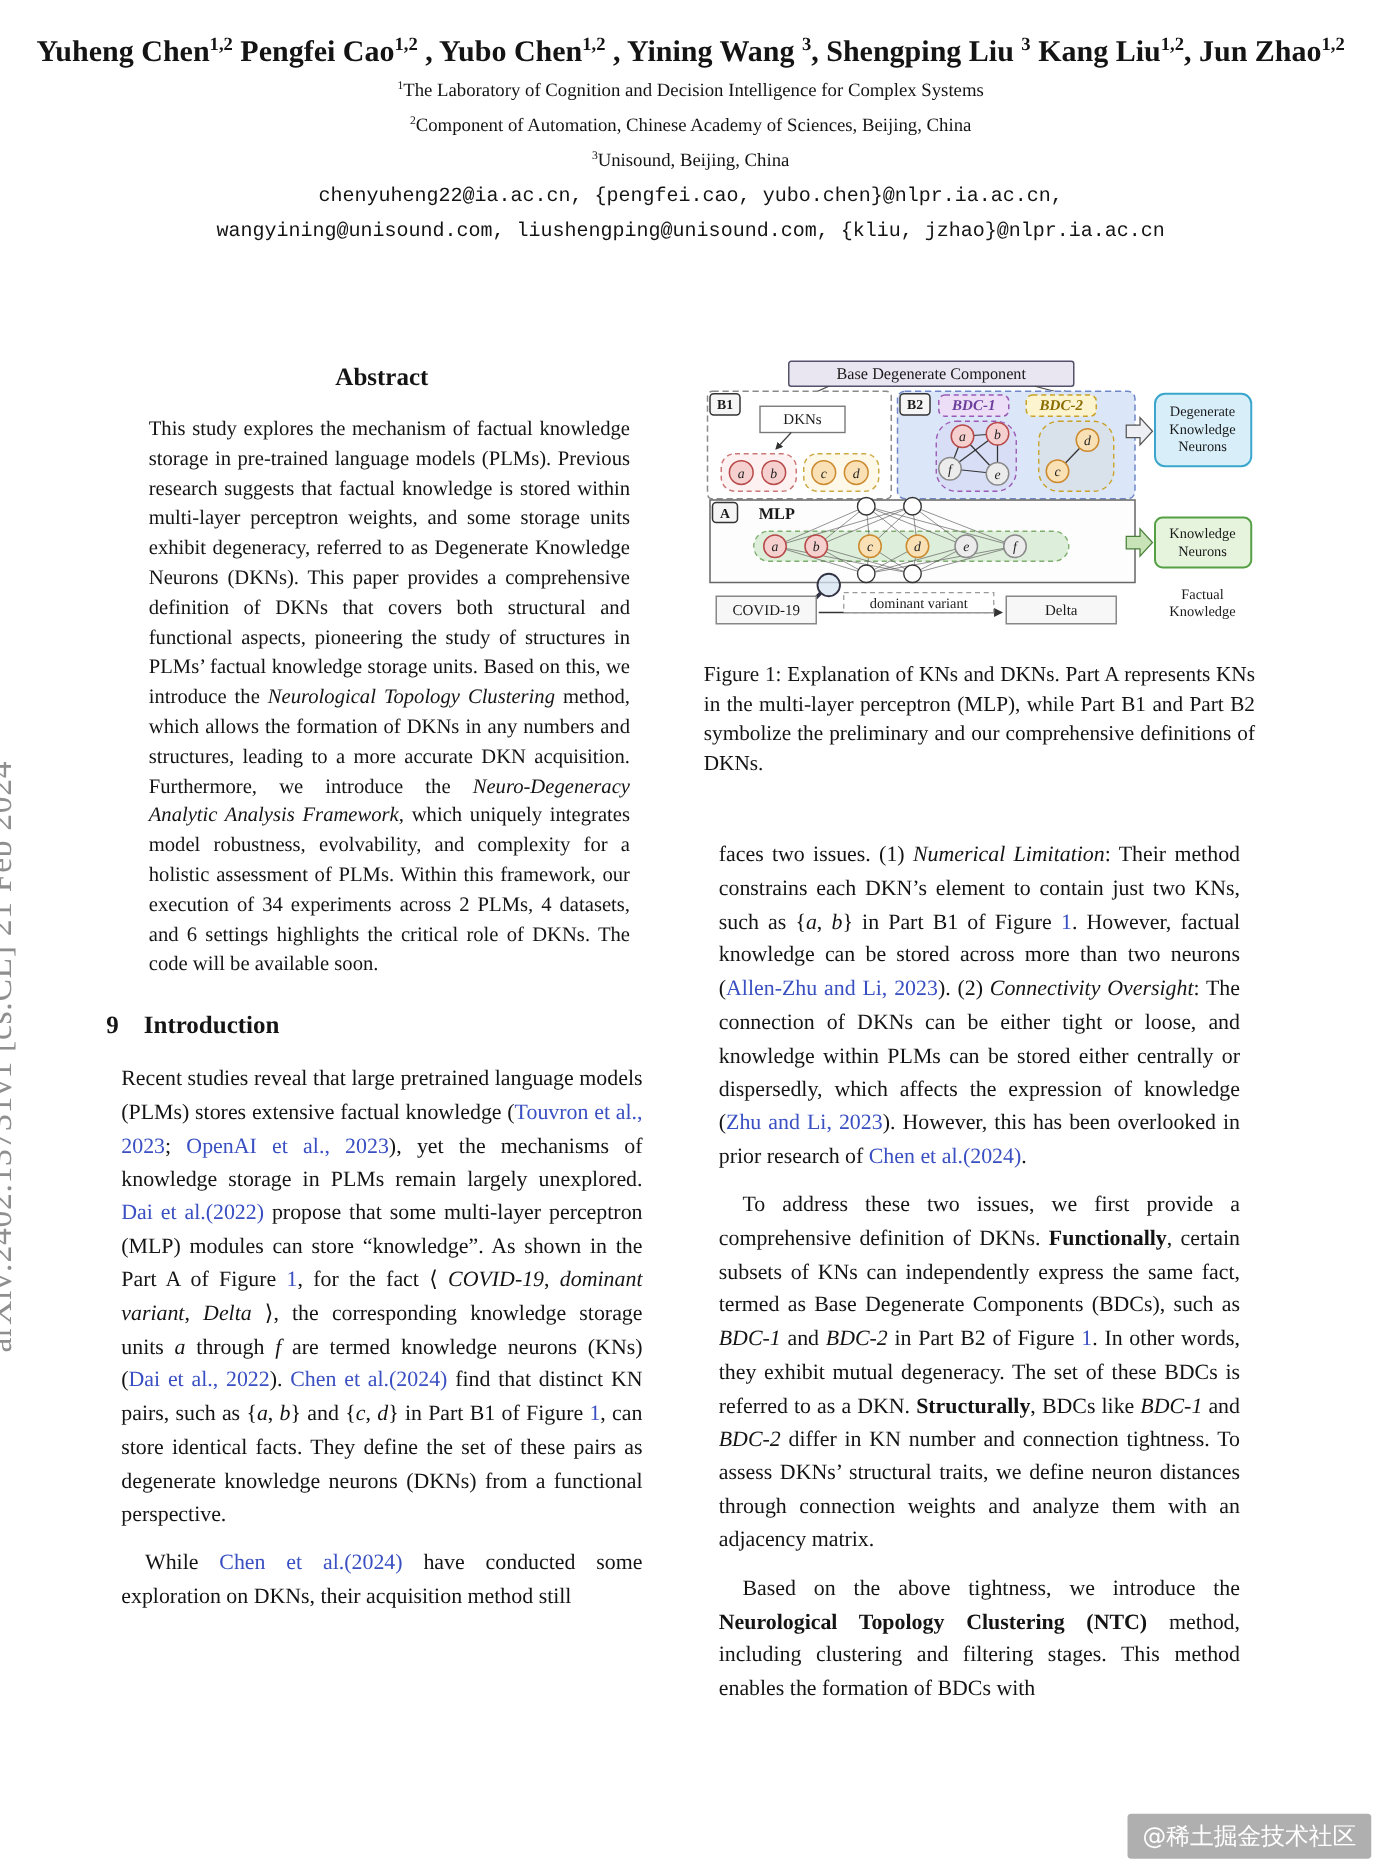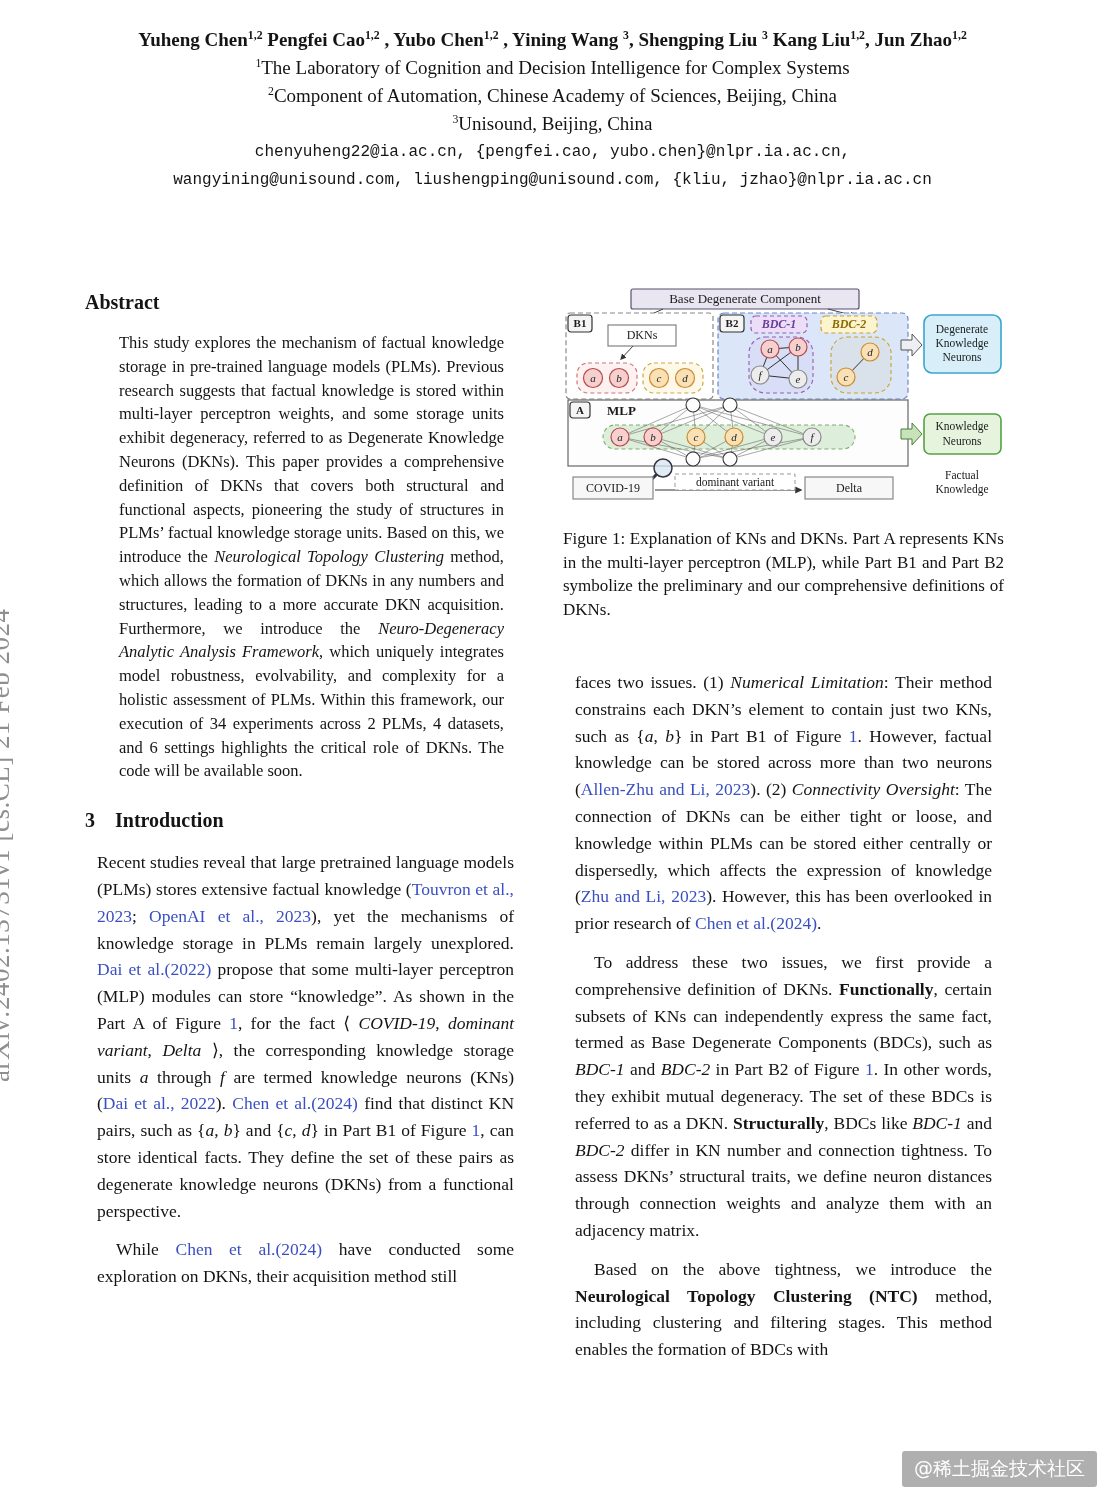--- a/index.html
+++ b/index.html
@@ -11,28 +11,28 @@
   }
   
   .arxiv-strip{
     position:absolute;top:1082px;left:-15px;
     transform:rotate(-90deg);transform-origin:0 0;
     white-space:nowrap;font-size:27px;color:#8f8f8f;letter-spacing:.5px;
   }
   
   header{padding-top:12px;text-align:center}
   .title{font-size:26px;line-height:33px;font-weight:bold;margin:0 80px}
-  .authors{margin-top:17px;font-size:19px}
-  .affil{font-size:19px;line-height:28px}
+  .authors{margin-top:17px;font-size:24px}
+  .affil{font-size:15px;line-height:28px}
   .affil-first{margin-top:3px}
   .email{font-family:"Liberation Mono", monospace;font-size:16px;line-height:28px}
   
   .columns{position:absolute;top:287px;left:85px;display:flex;gap:37px}
   .col{width:441px}
-  .abstract-heading{font-size:20px;font-weight:bold;margin:4px 0 17px}
+  .abstract-heading{font-size:20px;font-weight:bold;text-align:center;margin:4px 0 17px}
   .abstract-body{margin:0 22px 0 34px;font-size:16.5px;line-height:23.8px;text-align:justify}
   .section-heading{font-size:20px;font-weight:bold;margin:26px 0 17px;white-space:pre}
   .body-par{font-size:17.5px;line-height:26.8px;text-align:justify;margin:12px}
   .indent{text-indent:19px}
   .caption{font-size:17px;line-height:23.5px;text-align:justify;margin:16px 0 0}
   .rc-first{margin-top:48px}
   .fig{margin:0;padding:0}
   
   .seg-b{font-weight:bold}
   .seg-i{font-style:italic}
@@ -100,21 +100,21 @@
     <div class="affil"><span class="seg-sup">3</span><span>Unisound, Beijing, China</span></div>
     <div class="email">chenyuheng22@ia.ac.cn, {pengfei.cao, yubo.chen}@nlpr.ia.ac.cn,</div>
     <div class="email">wangyining@unisound.com, liushengping@unisound.com, {kliu, jzhao}@nlpr.ia.ac.cn</div>
   </header>
 
   <div class="columns">
 
     <div class="col">
       <h2 class="abstract-heading">Abstract</h2>
       <p class="abstract-body"><span>This study explores the mechanism of factual knowledge storage in pre-trained language models (PLMs). Previous research suggests that factual knowledge is stored within multi-layer perceptron weights, and some storage units exhibit degeneracy, referred to as Degenerate Knowledge Neurons (DKNs). This paper provides a comprehensive definition of DKNs that covers both structural and functional aspects, pioneering the study of structures in PLMs’ factual knowledge storage units. Based on this, we introduce the </span><span class="seg-i">Neurological Topology Clustering</span><span> method, which allows the formation of DKNs in any numbers and structures, leading to a more accurate DKN acquisition. Furthermore, we introduce the </span><span class="seg-i">Neuro-Degeneracy Analytic Analysis Framework</span><span>, which uniquely integrates model robustness, evolvability, and complexity for a holistic assessment of PLMs. Within this framework, our execution of 34 experiments across 2 PLMs, 4 datasets, and 6 settings highlights the critical role of DKNs. The code will be available soon.</span></p>
-      <h2 class="section-heading">3    Introduction</h2>
+      <h2 class="section-heading">9    Introduction</h2>
       <p class="body-par"><span>Recent studies reveal that large pretrained language models (PLMs) stores extensive factual knowledge (</span><span class="seg-link">Touvron et al., 2023</span><span>; </span><span class="seg-link">OpenAI et al., 2023</span><span>), yet the mechanisms of knowledge storage in PLMs remain largely unexplored. </span><span class="seg-link">Dai et al.(2022)</span><span> propose that some multi-layer perceptron (MLP) modules can store “knowledge”. As shown in the Part A of Figure </span><span class="seg-link">1</span><span>, for the fact ⟨ </span><span class="seg-i">COVID-19</span><span>, </span><span class="seg-i">dominant variant</span><span>, </span><span class="seg-i">Delta</span><span> ⟩, the corresponding knowledge storage units </span><span class="seg-m">a</span><span> through </span><span class="seg-m">f</span><span> are termed knowledge neurons (KNs) (</span><span class="seg-link">Dai et al., 2022</span><span>). </span><span class="seg-link">Chen et al.(2024)</span><span> find that distinct KN pairs, such as {</span><span class="seg-m">a</span><span>, </span><span class="seg-m">b</span><span>} and {</span><span class="seg-m">c</span><span>, </span><span class="seg-m">d</span><span>} in Part B1 of Figure </span><span class="seg-link">1</span><span>, can store identical facts. They define the set of these pairs as degenerate knowledge neurons (DKNs) from a functional perspective.</span></p>
       <p class="body-par indent"><span>While </span><span class="seg-link">Chen et al.(2024)</span><span> have conducted some exploration on DKNs, their acquisition method still</span></p>
     </div>
 
     <div class="col">
 
       <figure class="fig">
         <svg width="441" height="220" viewBox="0 0 441 220">
           <defs>
             <marker id="arr" viewBox="0 0 10 10" refX="8" refY="5" markerWidth="6" markerHeight="6" orient="auto-start-reverse">

